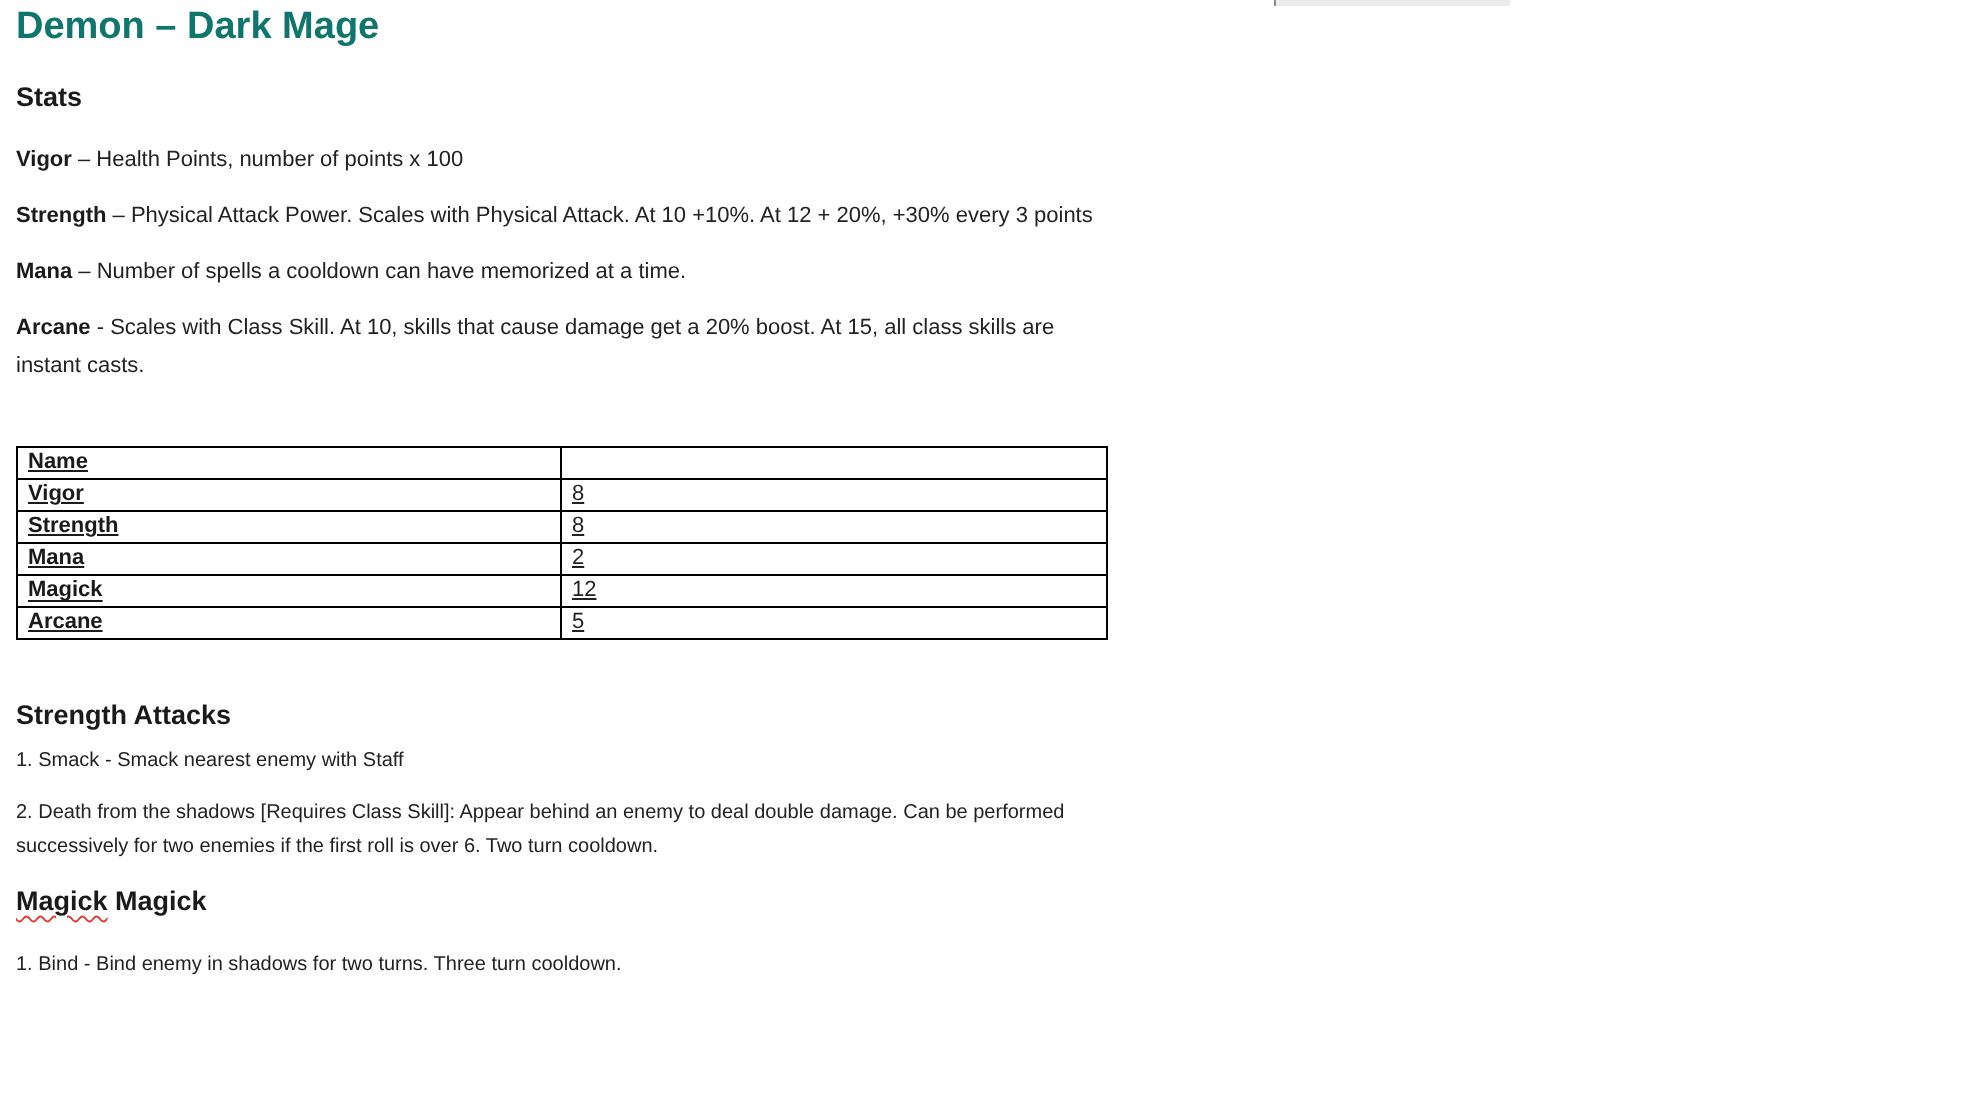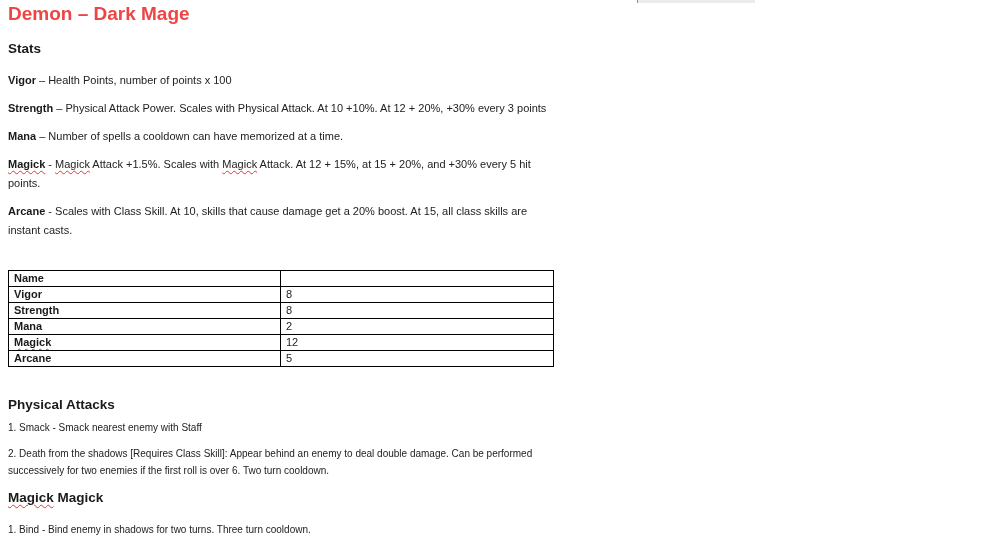--- a/index.html
+++ b/index.html
@@ -20,21 +20,21 @@
   .page {
     position: absolute;
     left: 0; top: 0;
     width: 993px; height: 560px;
     padding: 3px 0 0 8px;
   }
   h1.doc-title {
     font-size: 19px;
     line-height: 22px;
     font-weight: bold;
-    color: #ef4444;
+    color: #0f766e;
     margin: 0 0 16px 0;
   }
   h2.sec-heading {
     font-size: 13.5px;
     line-height: 16px;
     font-weight: bold;
     color: #1a1a1a;
     margin: 16px 0 14px 0;
   }
   p.entry {
@@ -58,20 +58,21 @@
     table-layout: fixed;
   }
   table.stats-table td {
     border: 1px solid #000000;
     height: 16px;
     padding: 0 2px 0 5px;
     font-size: 11px;
     line-height: 15px;
     vertical-align: middle;
     overflow: hidden;
+    text-decoration: underline;
   }
   table.stats-table td.label-cell { width: 272px; font-weight: bold; color: #1a1a1a; }
   table.stats-table td.value-cell { width: 273px; }
   h2.attacks-heading {
     font-size: 13.5px;
     line-height: 16px;
     font-weight: bold;
     color: #1a1a1a;
     margin: 30px 0 6px 0;
   }
@@ -93,21 +94,20 @@
   <h1 class="doc-title">Demon – Dark Mage</h1>
 
   <h2 class="sec-heading">Stats</h2>
 
   <p class="entry"><b>Vigor</b><span> – Health Points, number of points x 100</span></p>
 
   <p class="entry"><b>Strength</b><span> – Physical Attack Power. Scales with Physical Attack. At 10 +10%. At 12 + 20%, +30% every 3 points</span></p>
 
   <p class="entry"><b>Mana</b><span> – Number of spells a cooldown can have memorized at a time.</span></p>
 
-  <p class="entry"><b class="squiggle">Magick</b><span> - </span><span class="squiggle">Magick</span><span> Attack +1.5%. Scales with </span><span class="squiggle">Magick</span><span> Attack. At 12 + 15%, at 15 + 20%, and +30% every 5 hit points.</span></p>
 
   <p class="entry"><b>Arcane</b><span> - Scales with Class Skill. At 10, skills that cause damage get a 20% boost. At 15, all class skills are instant casts.</span></p>
 
   <table class="stats-table">
     <tbody>
       <tr>
         <td class="label-cell">Name</td>
         <td class="value-cell"></td>
       </tr>
       <tr>
@@ -126,21 +126,21 @@
         <td class="label-cell squiggle">Magick</td>
         <td class="value-cell">12</td>
       </tr>
       <tr>
         <td class="label-cell">Arcane</td>
         <td class="value-cell">5</td>
       </tr>
     </tbody>
   </table>
 
-  <h2 class="attacks-heading">Physical Attacks</h2>
+  <h2 class="attacks-heading">Strength Attacks</h2>
 
   <p class="attack-item">1. Smack - Smack nearest enemy with Staff</p>
   <p class="attack-item">2. Death from the shadows [Requires Class Skill]: Appear behind an enemy to deal double damage. Can be performed successively for two enemies if the first roll is over 6. Two turn cooldown.</p>
 
   <h2 class="attacks-heading magick"><span class="squiggle">Magick</span><span> Magick</span></h2>
 
   <p class="attack-item">1. Bind - Bind enemy in shadows for two turns. Three turn cooldown.</p>
 
 </div>
 

